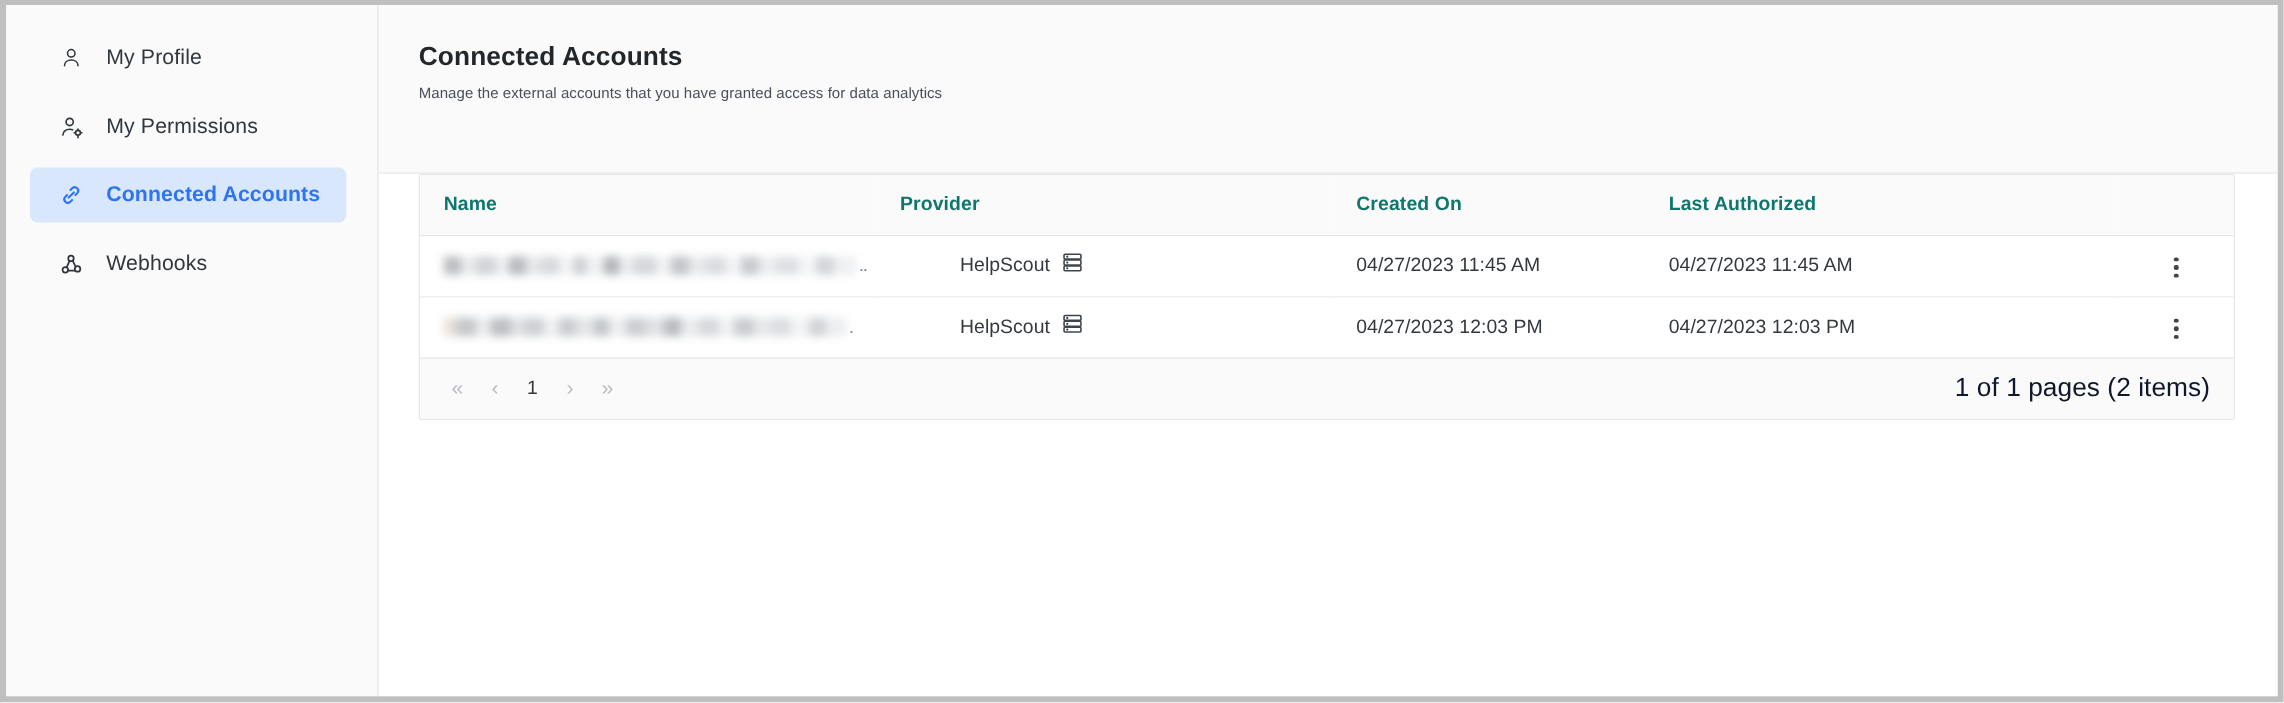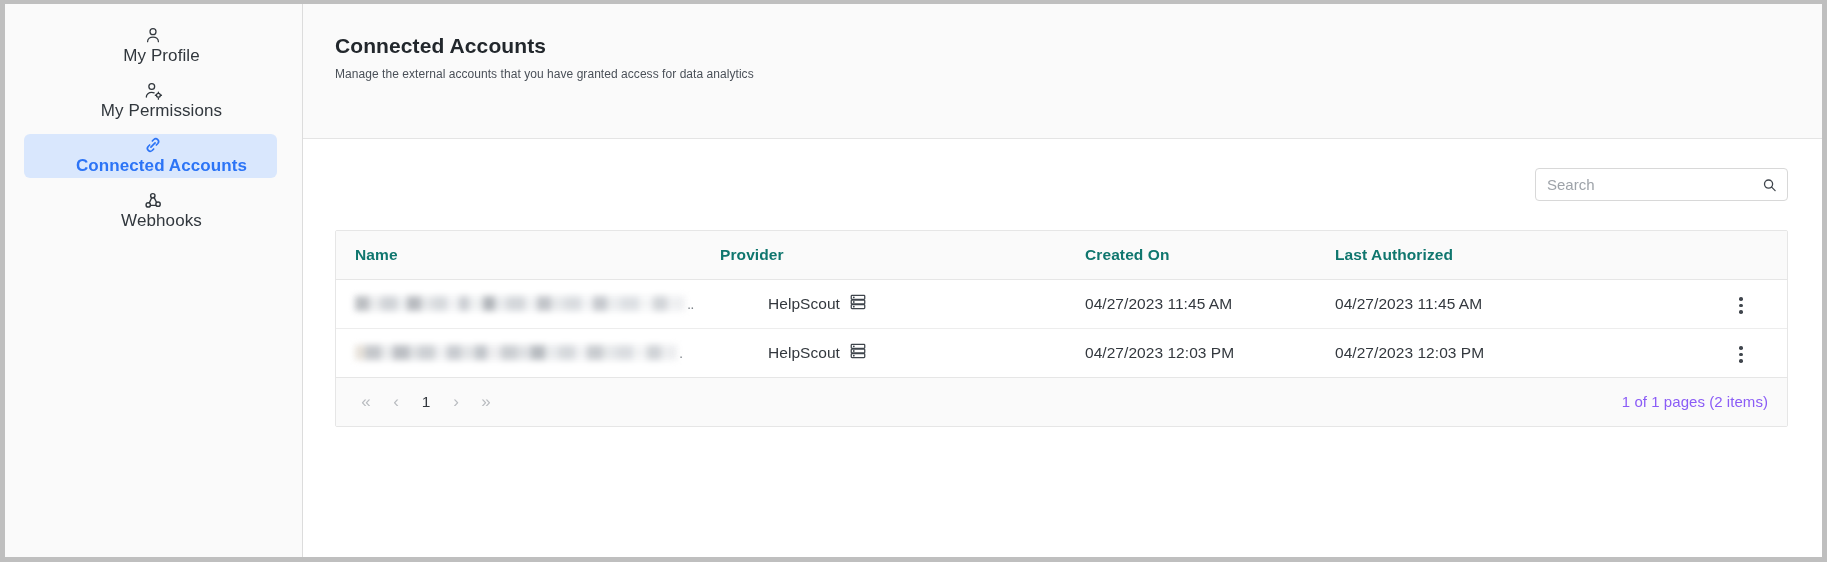--- a/index.html
+++ b/index.html
@@ -34,21 +34,20 @@
     align-items: center;
     height: 44px;
     margin: 0 25px 11px 19px;
     padding-left: 22px;
     border-radius: 6px;
     color: #31373d;
     font-size: 17px;
     letter-spacing: 0.1px;
     cursor: pointer;
     user-select: none;
-    flex-direction: column;
   }
   .nav-item .ico {
     width: 22px; height: 22px;
     flex: 0 0 22px;
     margin-right: 17px;
     display: flex; align-items: center; justify-content: center;
     color: #31373d;
   }
   .nav-item .ico svg { display: block; }
   .nav-item.active {
@@ -261,22 +260,22 @@
   }
   .pager .pnum {
     min-width: 22px; height: 24px;
     display: flex; align-items: center; justify-content: center;
     color: #33383e;
     font-size: 15.5px;
     cursor: pointer;
     user-select: none;
   }
   .pager-summary {
-    font-size: 15px;
-    color: #8b5cf6;
+    font-size: 21px;
+    color: #0f172a;
     letter-spacing: 0.05px;
   }
 </style>
 </head>
 <body>
 
 <div id="app">
 
   <nav class="sidebar">
 
@@ -331,31 +330,20 @@
 
   <section class="main">
 
     <header class="page-header">
       <h1 class="page-title">Connected Accounts</h1>
       <p class="page-subtitle">Manage the external accounts that you have granted access for data analytics</p>
     </header>
 
     <div class="content">
 
-      <div class="search-row">
-        <div class="search-box">
-          <input type="text" value="" placeholder="Search" style="">
-          <span class="search-icon">
-            <svg width="15" height="15" viewBox="0 0 24 24" fill="none" stroke="currentColor" stroke-width="2.1" stroke-linecap="round">
-              <circle cx="10.5" cy="10.5" r="6.5"></circle>
-              <path d="M15.4 15.4 21 21"></path>
-            </svg>
-          </span>
-        </div>
-      </div>
 
       <div class="table-wrap">
         <table>
           <colgroup>
             <col class="col-name">
               <col class="col-provider">
               <col class="col-created">
               <col class="col-last">
               <col class="col-actions">
           </colgroup>

